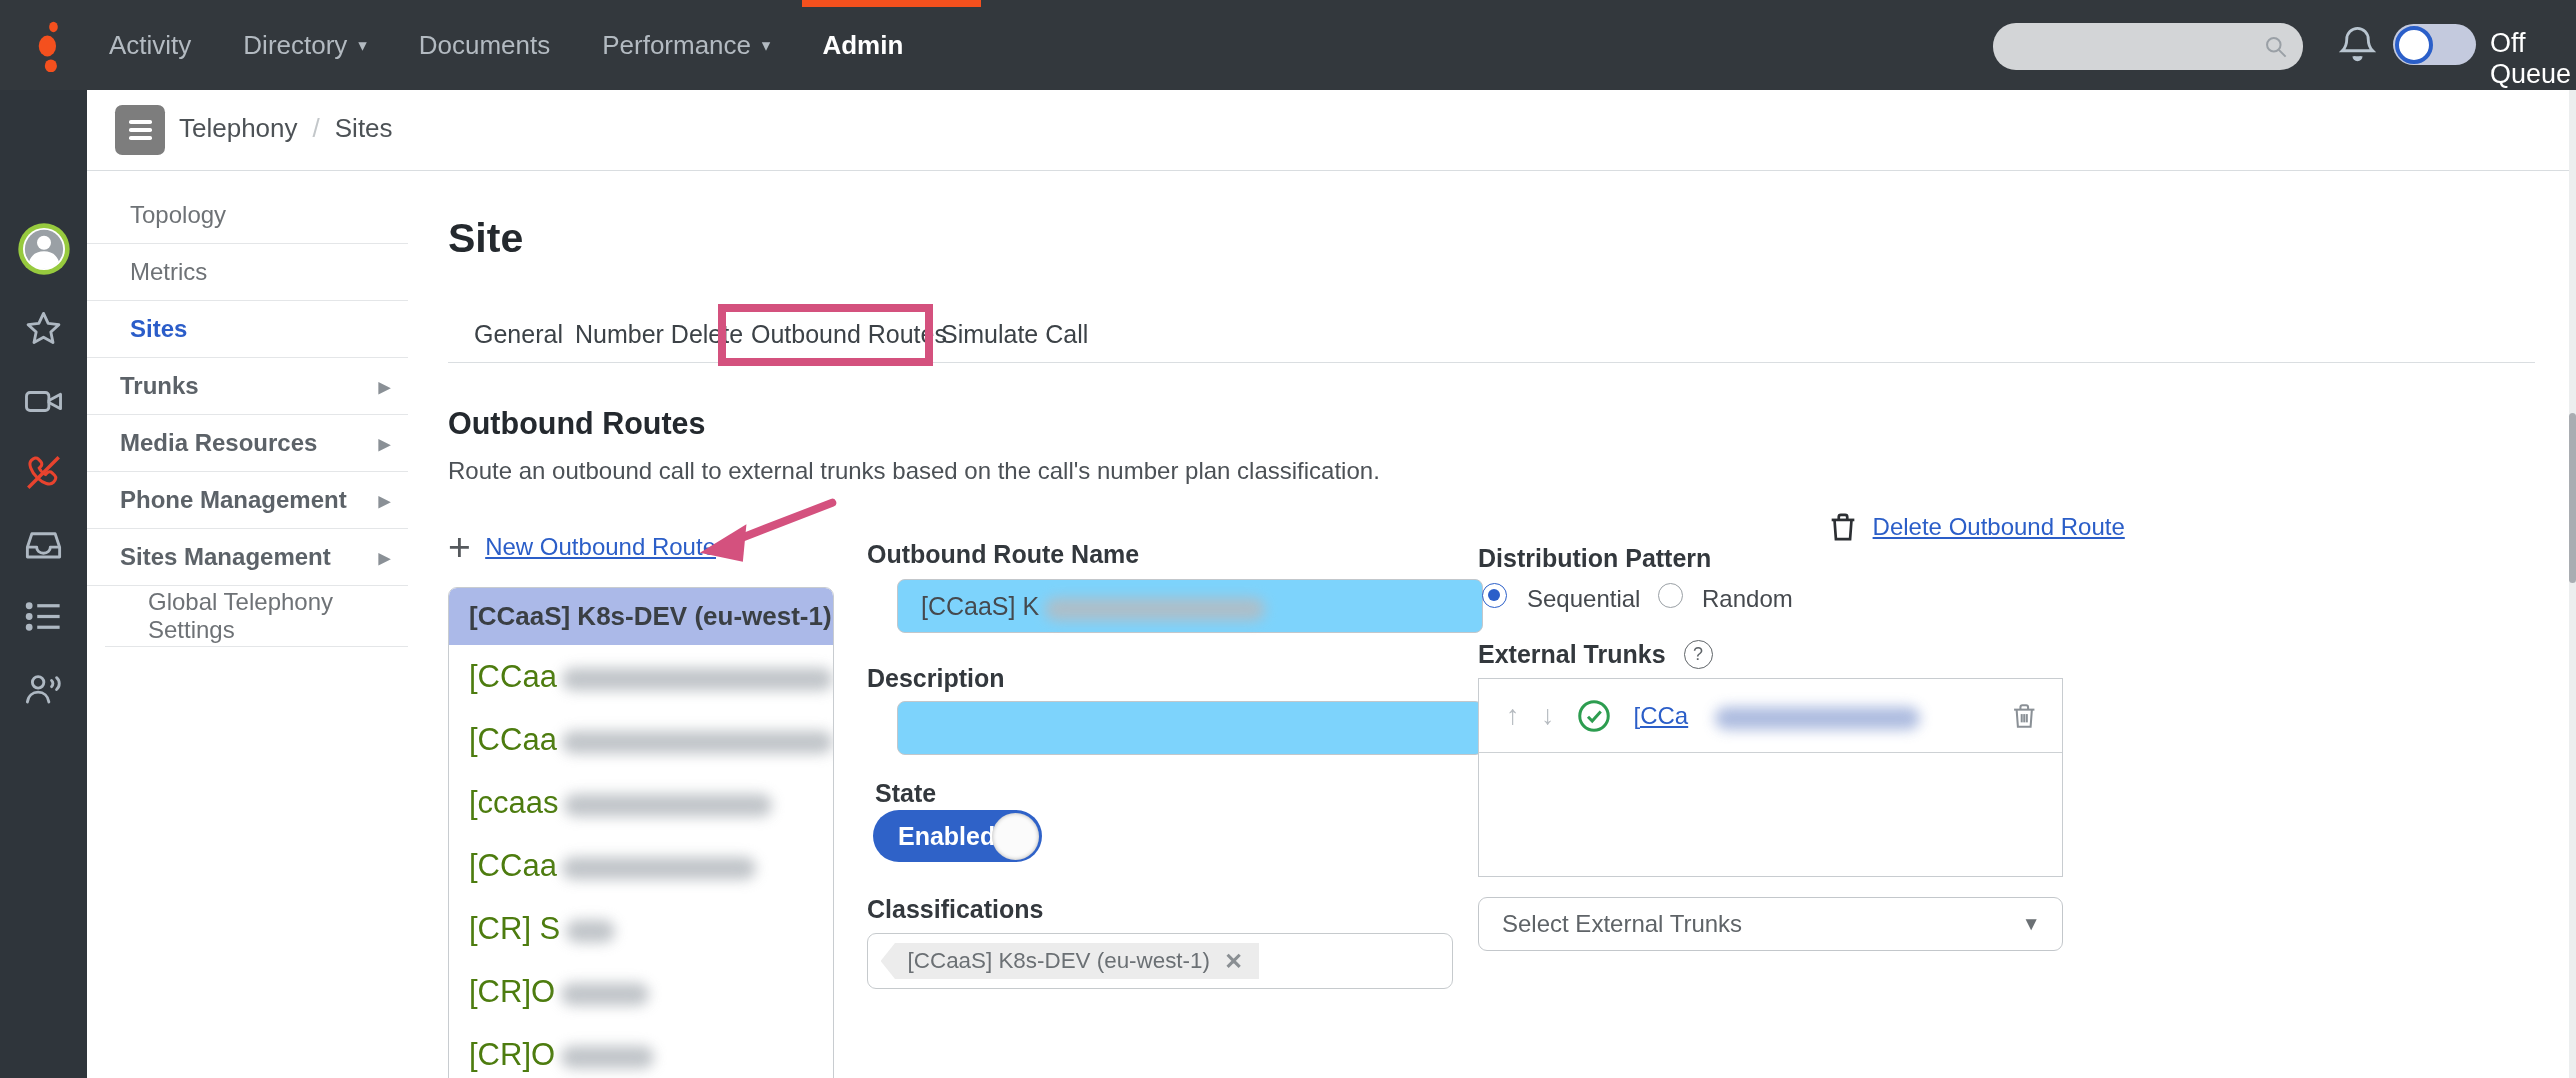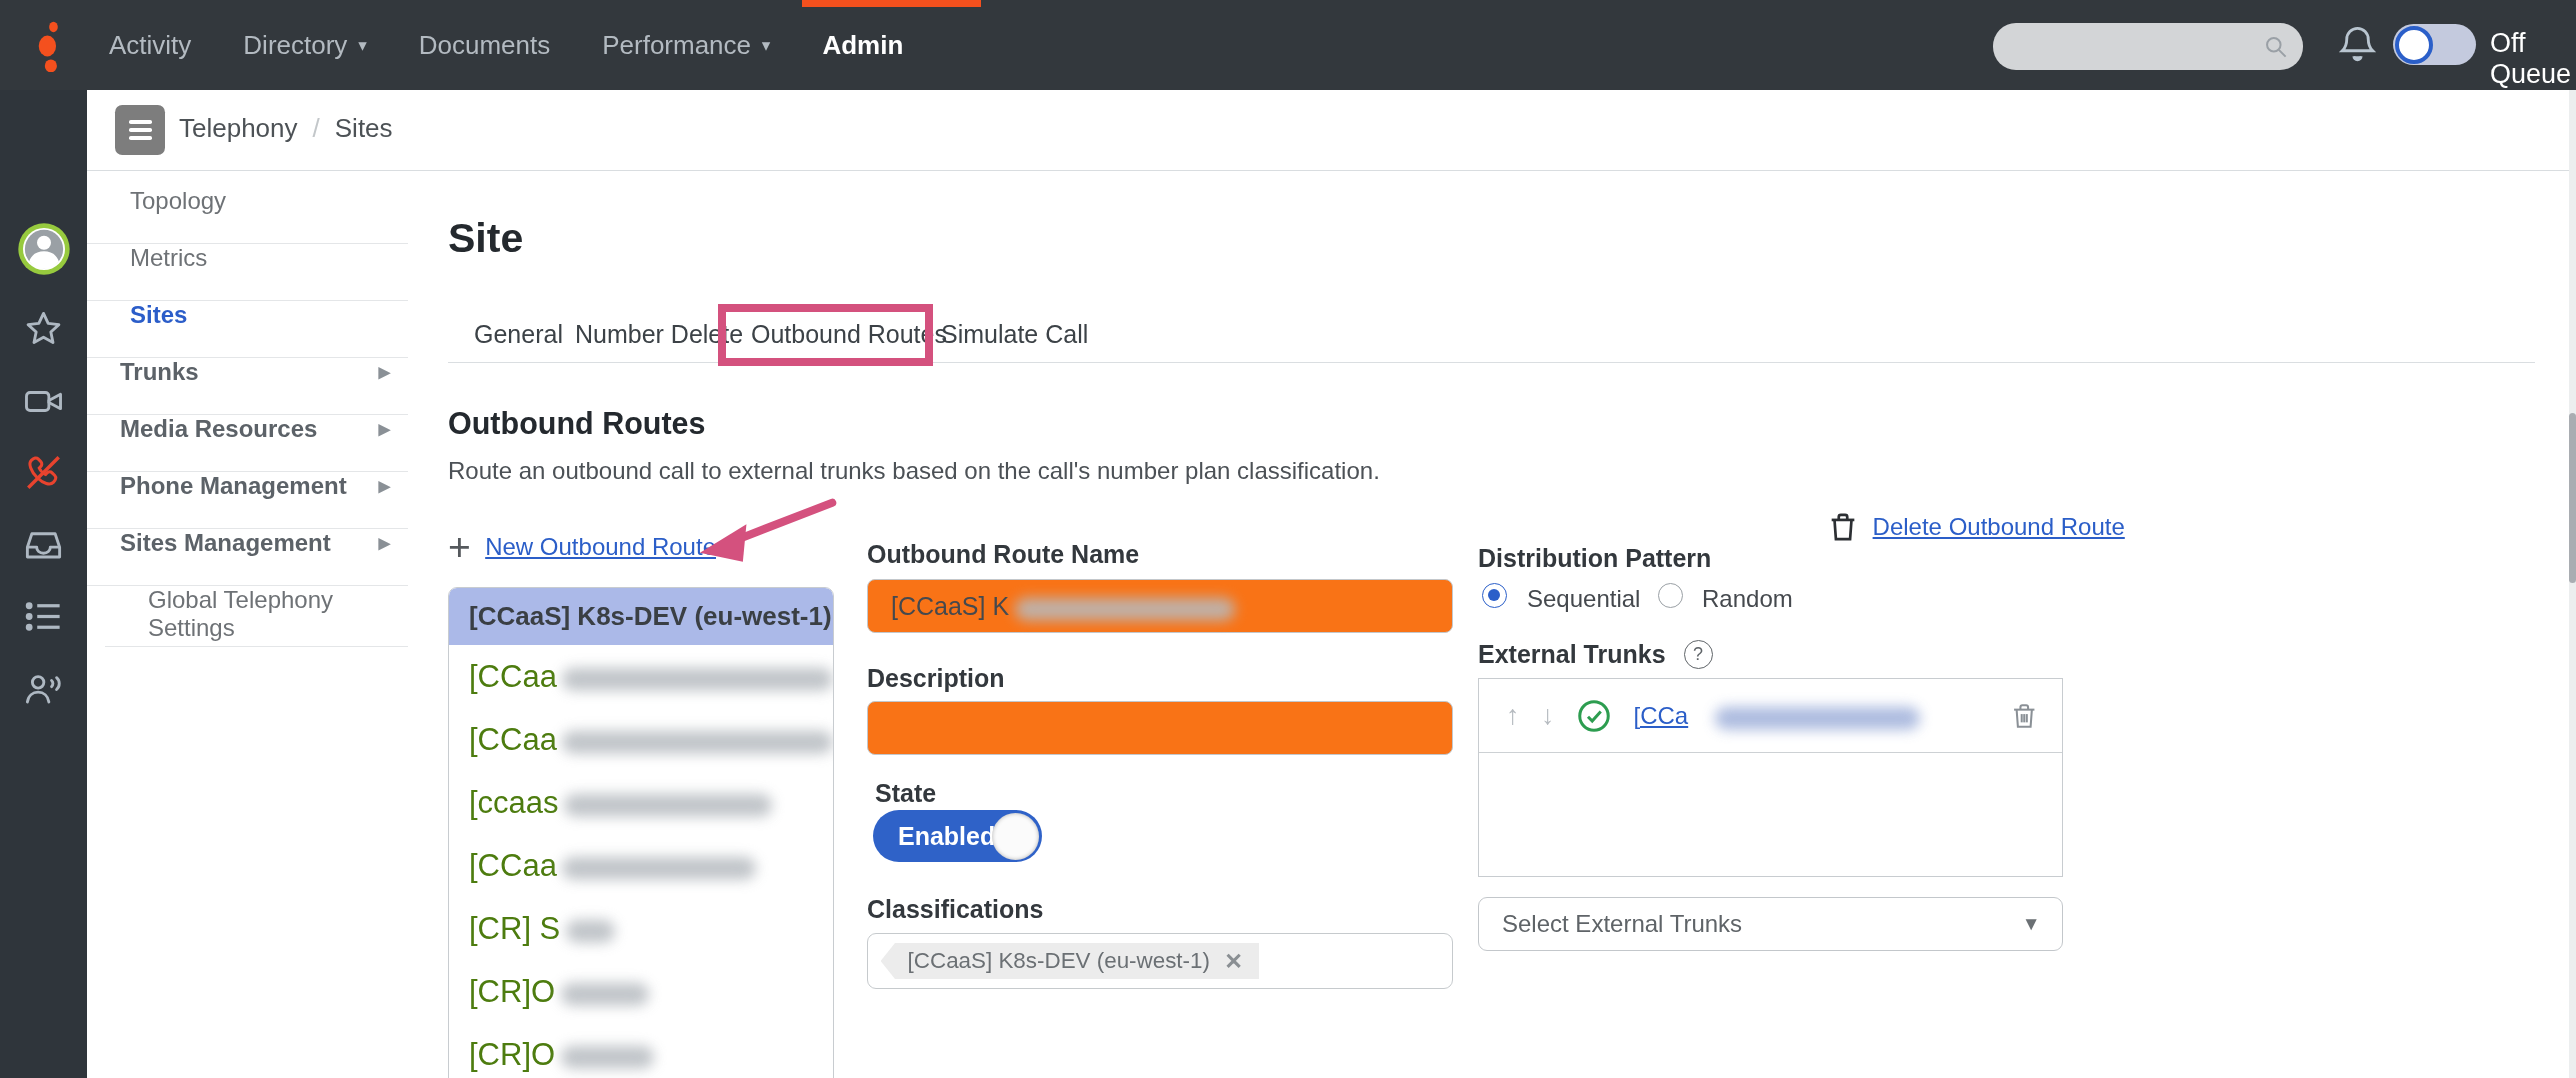--- a/index.html
+++ b/index.html
@@ -30,21 +30,21 @@
   
   #crumbbar { position:absolute; left:87px; top:90px; width:2489px; height:81px; background:#fff; border-bottom:0.9px solid #d9dde0; }
   #menu-btn { position:absolute; left:28px; top:15.2px; width:50px; height:50px; background:#7d7d7d; border-radius:7.2px; cursor:pointer;
               display:flex; flex-direction:column; justify-content:center; align-items:center; gap:4.5px; }
   #menu-btn i { display:block; width:23px; height:3.6px; background:#fff; border-radius:1.8px; }
   #crumb { position:absolute; left:92px; top:23px; font-size:26px; color:#4d5256; display:flex; gap:15px; align-items:center; }
   #crumb .sep { color:#c3c7ca; }
 
   
   #sidebar { position:absolute; left:87px; top:187px; width:321px; }
-  .side-row { height:57px; display:flex; align-items:flex-start; border-bottom:0.9px solid #e4e6e8; font-size:24px; color:#6e7276; cursor:pointer; position:relative; }
+  .side-row { height:57px; display:flex; align-items:center; border-bottom:0.9px solid #e4e6e8; font-size:24px; color:#6e7276; cursor:pointer; position:relative; }
   .side-row.leaf { padding-left:43px; }
   .side-row.group { padding-left:33px; font-weight:bold; color:#5c6268; }
   .side-row.active { padding-left:43px; font-weight:bold; color:#2b5dc9; }
   .side-chevron { position:absolute; right:18px; font-size:22.4px; color:#8a9096; }
 
   
   #page-title { position:absolute; left:448px; top:215px; font-size:41px; font-weight:bold; color:#24292e; }
   .tab { position:absolute; top:320px; font-size:25px; color:#3c4247; cursor:pointer; }
   #tabs-underline { position:absolute; left:448px; top:362px; width:2087px; height:0.9px; background:#dadee1; }
   #tab-annotation { position:absolute; left:718px; top:304px; width:215px; height:62px; border:8px solid #d4517e; z-index:5; }
@@ -59,21 +59,21 @@
 
   
   #route-list { position:absolute; left:448px; top:587px; width:386px; height:492px; border:1.8px solid #c8ccd0; border-radius:9px 9px 0 0; background:#fff; overflow:hidden; }
   #route-selected { height:57px; background:#abb9e8; display:flex; align-items:center; padding-left:20px; font-size:26px; font-weight:bold; color:#3a3f44; border-radius:7.2px 7.2px 0 0; cursor:pointer; }
   .route-row { height:63px; display:flex; align-items:center; padding-left:20px; font-size:31px; color:#4d7c0f; cursor:pointer; }
   .redact { display:inline-block; height:23px; border-radius:11.7px; background:#b6bbc0; filter:blur(6.3px); opacity:.85; margin-left:5.4px; transform:translateY(2.7px); }
   .redact.blue { background:#9fb0da; }
 
   
   .form-label { position:absolute; left:867px; font-size:25px; font-weight:bold; color:#33383d; }
-  .input-box { position:absolute; left:867px; width:586px; height:54px; border:1.8px solid #c3c7cb; border-radius:8px; background:#f97316; display:flex; align-items:center; padding-left:23px; font-size:25px; color:#45494e; }
+  .input-box { position:absolute; left:897px; width:586px; height:54px; border:1.8px solid #c3c7cb; border-radius:8px; background:#7dd3fc; display:flex; align-items:center; padding-left:23px; font-size:25px; color:#45494e; }
   #state-toggle { position:absolute; left:873px; top:810px; width:169px; height:52px; border-radius:26px; background:#2f62c8; cursor:pointer; }
   #state-toggle .txt { position:absolute; left:25px; top:0; line-height:52px; font-size:25px; font-weight:bold; color:#fff; }
   #state-knob { position:absolute; right:2.7px; top:2.7px; width:47px; height:47px; border-radius:50%; background:#fbfbfb; box-shadow:inset 0 0 4.5px rgba(0,0,0,.3); }
   #class-box { position:absolute; left:867px; top:933px; width:586px; height:56px; border:1.8px solid #c6cacd; border-radius:9px; background:#fff; display:flex; align-items:center; padding-left:12.6px; }
   #class-chip { height:36px; background:#ececec; display:flex; align-items:center; padding:0 16px 0 27px; font-size:22.4px; color:#6b7074;
                 clip-path:polygon(14.4px 0, 100% 0, 100% 100%, 14.4px 100%, 0 50%); }
   #class-chip .x { font-size:22.4px; font-weight:bold; color:#8a8f93; margin-left:14.4px; cursor:pointer; }
 
   
   #delete-route { position:absolute; left:1826px; top:509px; display:flex; align-items:center; gap:12.6px; cursor:pointer; }

